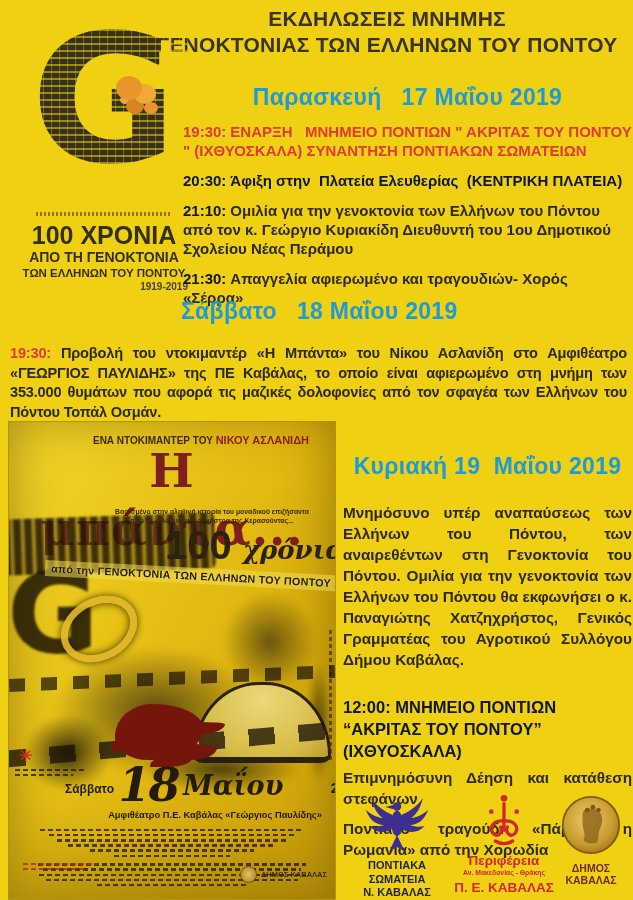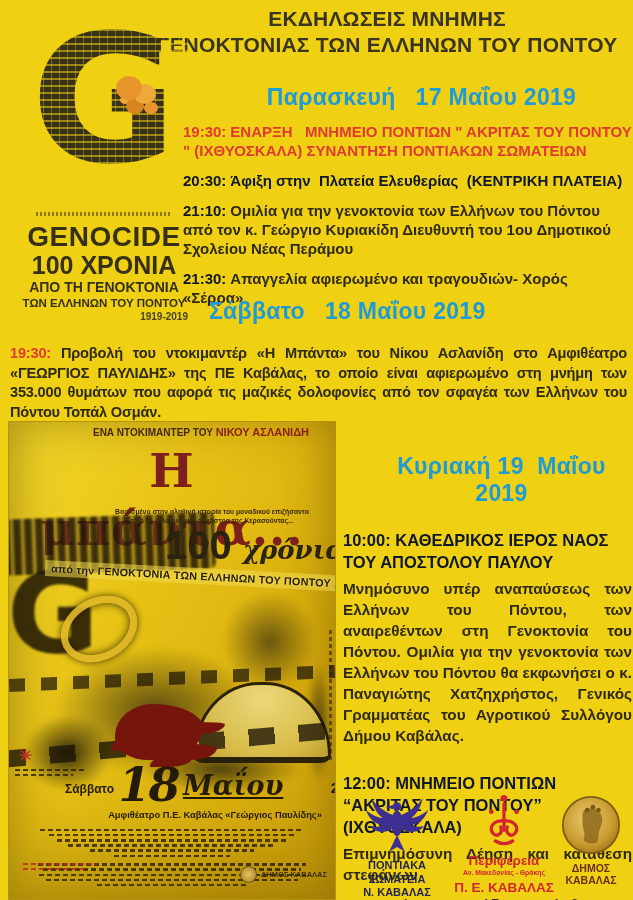--- a/index.html
+++ b/index.html
@@ -36,21 +36,21 @@
   .fineprint{height:4px;margin:8px 16px 6px;opacity:.65;
     background:repeating-linear-gradient(90deg,rgba(60,50,20,.85) 0 2px,transparent 2px 4px);}
   .logo-name{font-size:28px;font-weight:800;letter-spacing:.5px;line-height:30px;}
   .logo-l1{font-size:25px;font-weight:800;line-height:27px;}
   .logo-l2{font-size:14px;font-weight:bold;line-height:17px;}
   .logo-l3{font-size:11.5px;font-weight:bold;line-height:14px;}
   .logo-years{font-size:10px;font-weight:bold;color:#4A432A;line-height:13px;text-align:right;}
 
   
   #friday{left:183px;top:84px;width:449px;}
-  .day-heading{font-size:23px;font-weight:bold;text-align:center;letter-spacing:.3px;margin-left:28px;}
+  .day-heading{font-size:23px;font-weight:bold;text-align:center;letter-spacing:.3px;}
   .evt{margin-top:11px;font-size:15px;font-weight:bold;line-height:19px;}
   .evt .t{margin-right:4px;}
 
   
   #saturday-heading{left:181px;top:298px;font-size:23px;font-weight:bold;}
   #saturday-para{left:10px;top:344px;width:617px;text-align:justify;
     font-size:14.6px;font-weight:bold;line-height:19.5px;letter-spacing:-.2px;}
 
   
   #sunday{left:343px;top:453px;width:289px;}
@@ -58,21 +58,21 @@
   .sec-title{font-size:16.5px;font-weight:bold;line-height:22px;margin-bottom:5px;}
   .sec-body{font-size:15.3px;font-weight:bold;line-height:21px;text-align:justify;}
   .gap{height:26px;}
   .song{margin-top:9px;}
 
   
   #poster{left:8px;top:421px;width:326px;height:477px;overflow:hidden;
     background:linear-gradient(115deg,#F2D82B 0%,#E7C215 38%,#D9AE0D 75%,#CEA30C 100%);
     box-shadow:inset 0 0 46px rgba(110,80,0,.45), inset 0 -60px 60px rgba(120,90,5,.25);
     border:1px solid #B3940E;}
-  .p-credit{position:absolute;top:4px;left:64px;right:6px;text-align:center;
+  .p-credit{position:absolute;top:12px;left:64px;right:6px;text-align:center;
     font-size:10px;font-weight:bold;color:#43290F;}
   .p-credit .nm{color:#8C1E18;font-size:11px;}
   .p-title{position:absolute;top:20px;left:0;right:0;text-align:center;
     font-family:"DejaVu Serif",serif;font-weight:bold;font-size:47px;line-height:58px;
     color:#7D1F1A;letter-spacing:1px;}
   .p-tagline{position:absolute;top:86px;left:84px;right:4px;text-align:center;
     font-size:6.8px;line-height:8.6px;font-weight:bold;color:#3A2A0E;}
   .p-band{position:absolute;top:94px;left:-6px;width:212px;height:56px;border-radius:6px;
     transform:rotate(-2deg);filter:blur(1px);opacity:.92;
     background:repeating-linear-gradient(90deg,rgba(36,26,8,.95) 0 7px,rgba(96,74,20,.55) 7px 11px);}
@@ -108,21 +108,21 @@
     box-shadow:34px 20px 0 -20px #76150B,-24px 12px 0 -21px #76150B,44px -4px 0 -22px #76150B,12px 30px 0 -23px #76150B;}
   .p-star{position:absolute;top:324px;left:10px;font-size:16px;color:#C23122;font-weight:bold;}
   .microlines{position:absolute;}
   .microlines div{height:2.6px;margin:2.6px 0;
     background:repeating-linear-gradient(90deg,rgba(40,28,8,.78) 0 5px,transparent 5px 8px);}
   .microlines.red div{background:repeating-linear-gradient(90deg,rgba(190,45,30,.85) 0 5px,transparent 5px 8px);}
   #p-startext{top:344px;left:6px;width:72px;}
   .p-date{position:absolute;top:336px;left:56px;right:0;color:#241C08;white-space:nowrap;}
   .p-date .d1{font-size:12px;font-weight:bold;vertical-align:8px;}
   .p-date .d2{font-family:"DejaVu Serif",serif;font-style:italic;font-weight:bold;font-size:46px;letter-spacing:-2px;}
-  .p-date .d3{font-family:"DejaVu Serif",serif;font-style:italic;font-weight:bold;font-size:27px;vertical-align:6px;text-decoration:underline;}
+  .p-date .d3{font-family:"DejaVu Serif",serif;font-style:italic;font-weight:bold;font-size:27px;vertical-align:6px;}
   .p-date .d4{font-size:15px;font-weight:bold;vertical-align:8px;margin-left:43px;}
   .p-date .d5{font-size:9.5px;font-weight:bold;vertical-align:9px;}
   .p-venue{position:absolute;top:388px;left:86px;right:0;text-align:center;
     font-size:9.3px;font-weight:bold;color:#241C08;}
   #p-credits{top:404px;left:26px;right:26px;}
   #p-credits div{margin-left:auto;margin-right:auto;}
   #p-redfoot{bottom:26px;left:14px;width:74px;}
   .p-dimos{position:absolute;right:8px;bottom:16px;display:flex;align-items:center;gap:4px;}
   .p-dimos .coin-s{width:15px;height:15px;border-radius:50%;
     background:radial-gradient(#E6C261,#A97E1E);border:1px solid #6E5210;}
@@ -149,21 +149,20 @@
   <div>ΓΕΝΟΚΤΟΝΙΑΣ ΤΩΝ ΕΛΛΗΝΩΝ ΤΟΥ ΠΟΝΤΟΥ</div>
 </div>
 
 <div class="abs" id="logo-block">
   <div class="g-art">
     <div class="g-glyph">G</div>
     <div class="g-dashes"></div>
     <div class="g-tree"></div>
   </div>
   <div class="fineprint"></div>
-  <div class="logo-name">GENOCIDE</div>
   <div class="logo-l1">100 ΧΡΟΝΙΑ</div>
   <div class="logo-l2">ΑΠΟ ΤΗ ΓΕΝΟΚΤΟΝΙΑ</div>
   <div class="logo-l3">ΤΩΝ ΕΛΛΗΝΩΝ ΤΟΥ ΠΟΝΤΟΥ</div>
   <div class="logo-years">1919-2019</div>
 </div>
 
 <div class="abs" id="friday">
   <div class="day-heading c-blue ws">Παρασκευή   17 Μαΐου 2019</div>
   <div class="evt c-red ws"><span class="t">19:30:</span><span>ΕΝΑΡΞΗ   ΜΝΗΜΕΙΟ ΠΟΝΤΙΩΝ " ΑΚΡΙΤΑΣ ΤΟΥ ΠΟΝΤΟΥ " (ΙΧΘΥΟΣΚΑΛΑ) ΣΥΝΑΝΤΗΣΗ ΠΟΝΤΙΑΚΩΝ ΣΩΜΑΤΕΙΩΝ</span></div>
   <div class="evt c-purp ws"><span class="t">20:30:</span><span>Άφιξη στην  Πλατεία Ελευθερίας  (ΚΕΝΤΡΙΚΗ ΠΛΑΤΕΙΑ)</span></div>
@@ -232,21 +231,20 @@
   </div>
   <div class="p-dimos">
     <span class="coin-s"></span>
     <span class="lbl">ΔΗΜΟΣ ΚΑΒΑΛΑΣ</span>
   </div>
   <div class="p-vert"></div>
 </div>
 
 <div class="abs" id="sunday">
   <div class="day-heading c-blue ws">Κυριακή 19  Μαΐου 2019</div>
-  <div class="sec-title c-purp">10:00: ΚΑΘΕΔΡΙΚΟΣ ΙΕΡΟΣ ΝΑΟΣ ΤΟΥ ΑΠΟΣΤΟΛΟΥ ΠΑΥΛΟΥ</div>
   <div class="sec-body c-blk">Μνημόσυνο υπέρ αναπαύσεως των Ελλήνων του Πόντου, των αναιρεθέντων στη Γενοκτονία του Πόντου. Ομιλία για την γενοκτονία των Ελλήνων του Πόντου θα εκφωνήσει ο κ. Παναγιώτης Χατζηχρήστος, Γενικός Γραμματέας του Αγροτικού Συλλόγου Δήμου Καβάλας.</div>
   <div class="gap"></div>
   <div class="sec-title c-purp">12:00: ΜΝΗΜΕΙΟ ΠΟΝΤΙΩΝ “ΑΚΡΙΤΑΣ ΤΟΥ ΠΟΝΤΟΥ” (ΙΧΘΥΟΣΚΑΛΑ)</div>
   <div class="sec-body c-blk">Επιμνημόσυνη Δέηση και κατάθεση στεφάνων</div>
   <div class="sec-body c-blk song">Ποντιακό τραγούδι «Πάρθεν η Ρωμανία» από την Χορωδία</div>
 </div>
 
 <div class="abs logo-group" id="lg-eagle">
   <svg width="86" height="58" viewBox="0 0 140 110">
     <g fill="#3D2F92">

